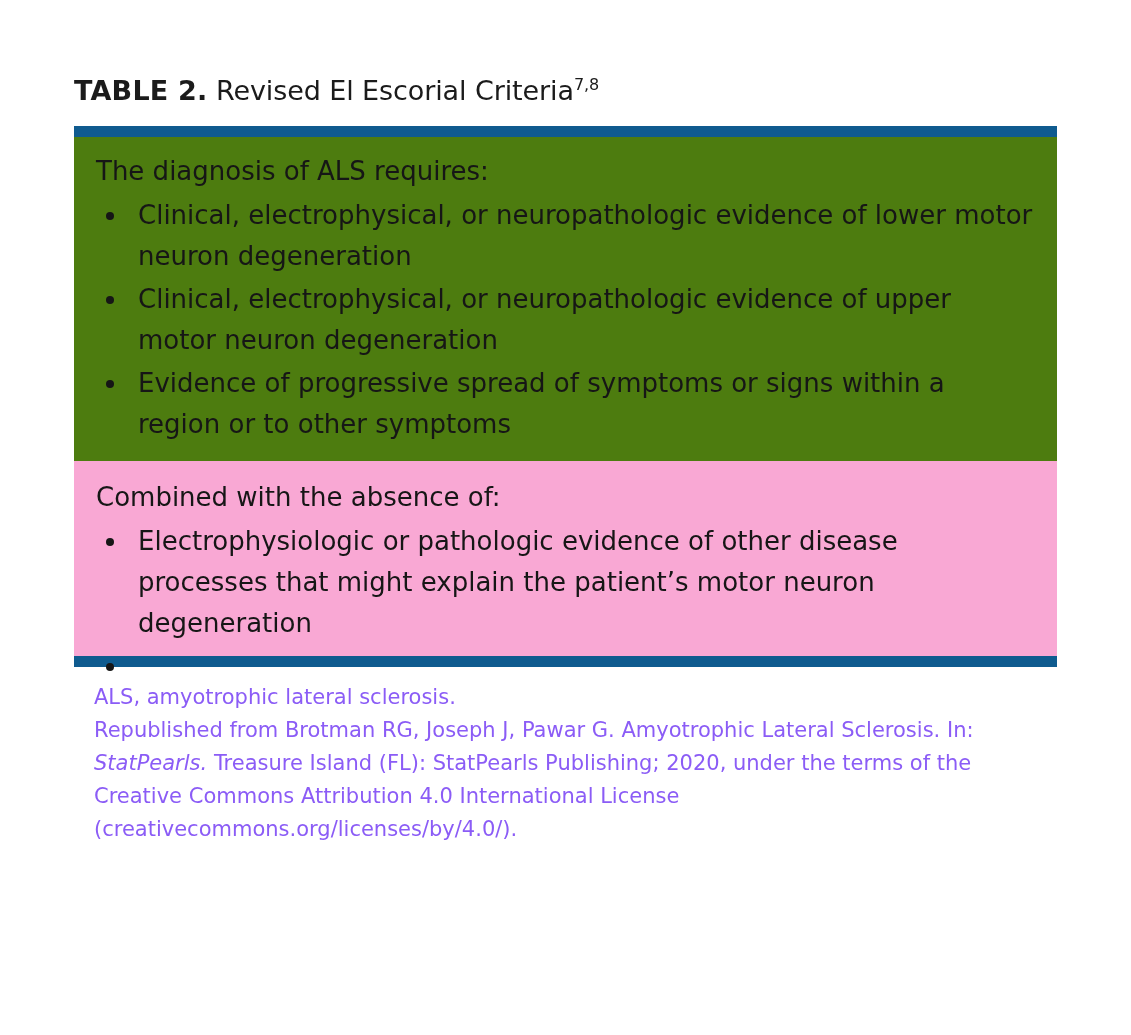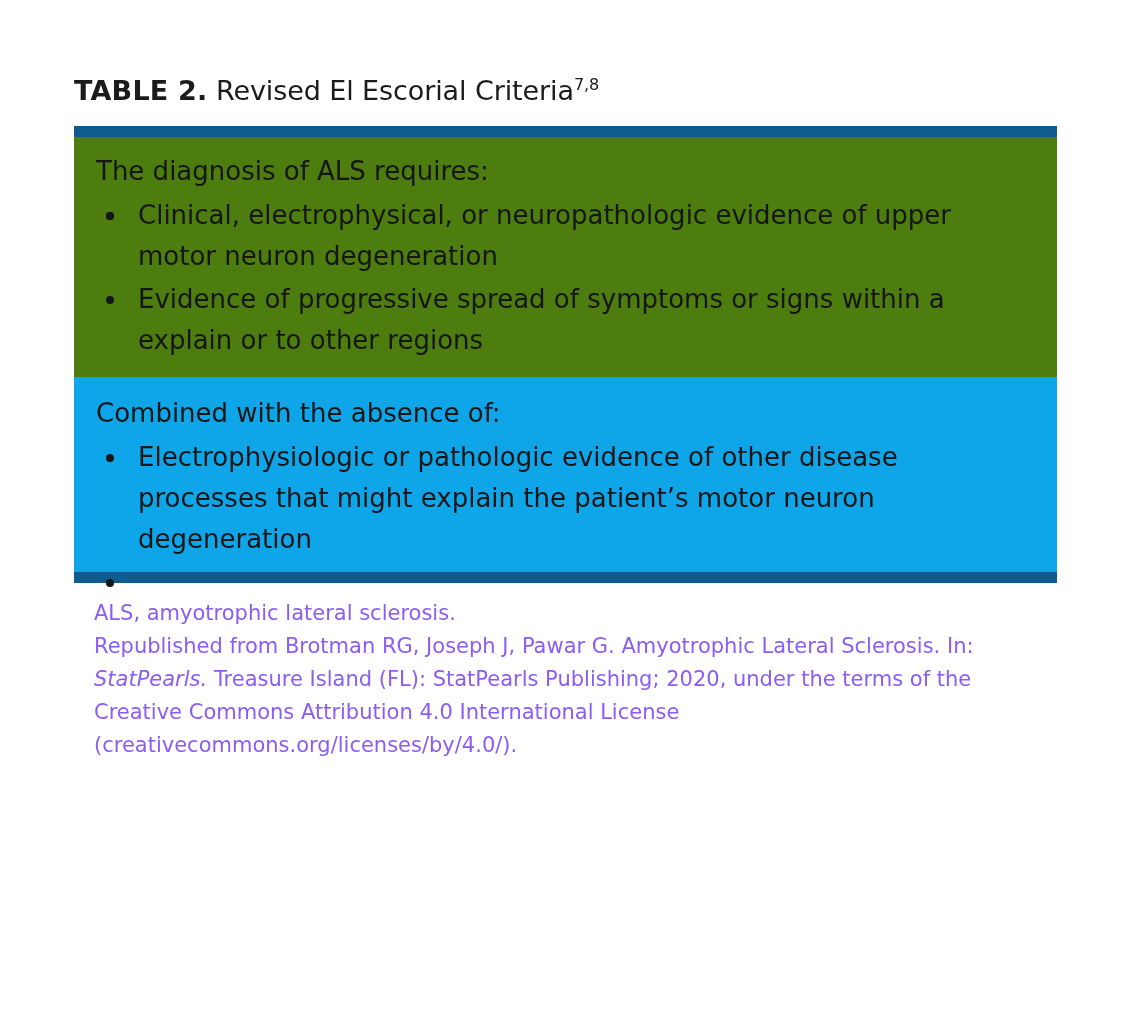--- a/index.html
+++ b/index.html
@@ -60,21 +60,21 @@
   .rule-top    { margin-bottom: 0; }
   .rule-bottom { margin-top: 0; }
 
   
   .section {
     width: 983px;
     box-sizing: border-box;
     padding: 14px 22px 16px 20px;
   }
   .section-shaded { background: #4d7c0f; }
-  .section-plain  { background: #0ea5e9; padding-top: 16px; padding-bottom: 10px; }
+  .section-plain  { background: #f9a8d4; padding-top: 16px; padding-bottom: 10px; }
 
   .lead {
     font-size: 26px;
     line-height: 40px;
     margin: 0 0 4px 2px;
     color: #161616;
   }
 
   ul.bullets {
     list-style: none;
@@ -124,28 +124,29 @@
       <span class="caption-title">Revised El Escorial Criteria</span><span class="caption-sup">7,8</span>
     </div>
 
     <div class="rule rule-top"></div>
 
     <div class="section section-shaded">
       <p class="lead">The diagnosis of ALS requires:</p>
       <ul class="bullets">
         <li>
           <span class="dot"></span>
+          <span>Clinical, electrophysical, or neuropathologic evidence of lower motor neuron degeneration</span>
         </li>
         <li>
           <span class="dot"></span>
           <span>Clinical, electrophysical, or neuropathologic evidence of upper motor neuron degeneration</span>
         </li>
         <li>
           <span class="dot"></span>
-          <span>Evidence of progressive spread of symptoms or signs within a explain or to other regions</span>
+          <span>Evidence of progressive spread of symptoms or signs within a region or to other symptoms</span>
         </li>
       </ul>
     </div>
 
     <div class="section section-plain">
       <p class="lead">Combined with the absence of:</p>
       <ul class="bullets">
         <li>
           <span class="dot"></span>
           <span>Electrophysiologic or pathologic evidence of other disease processes that might explain the patient’s motor neuron degeneration</span>

